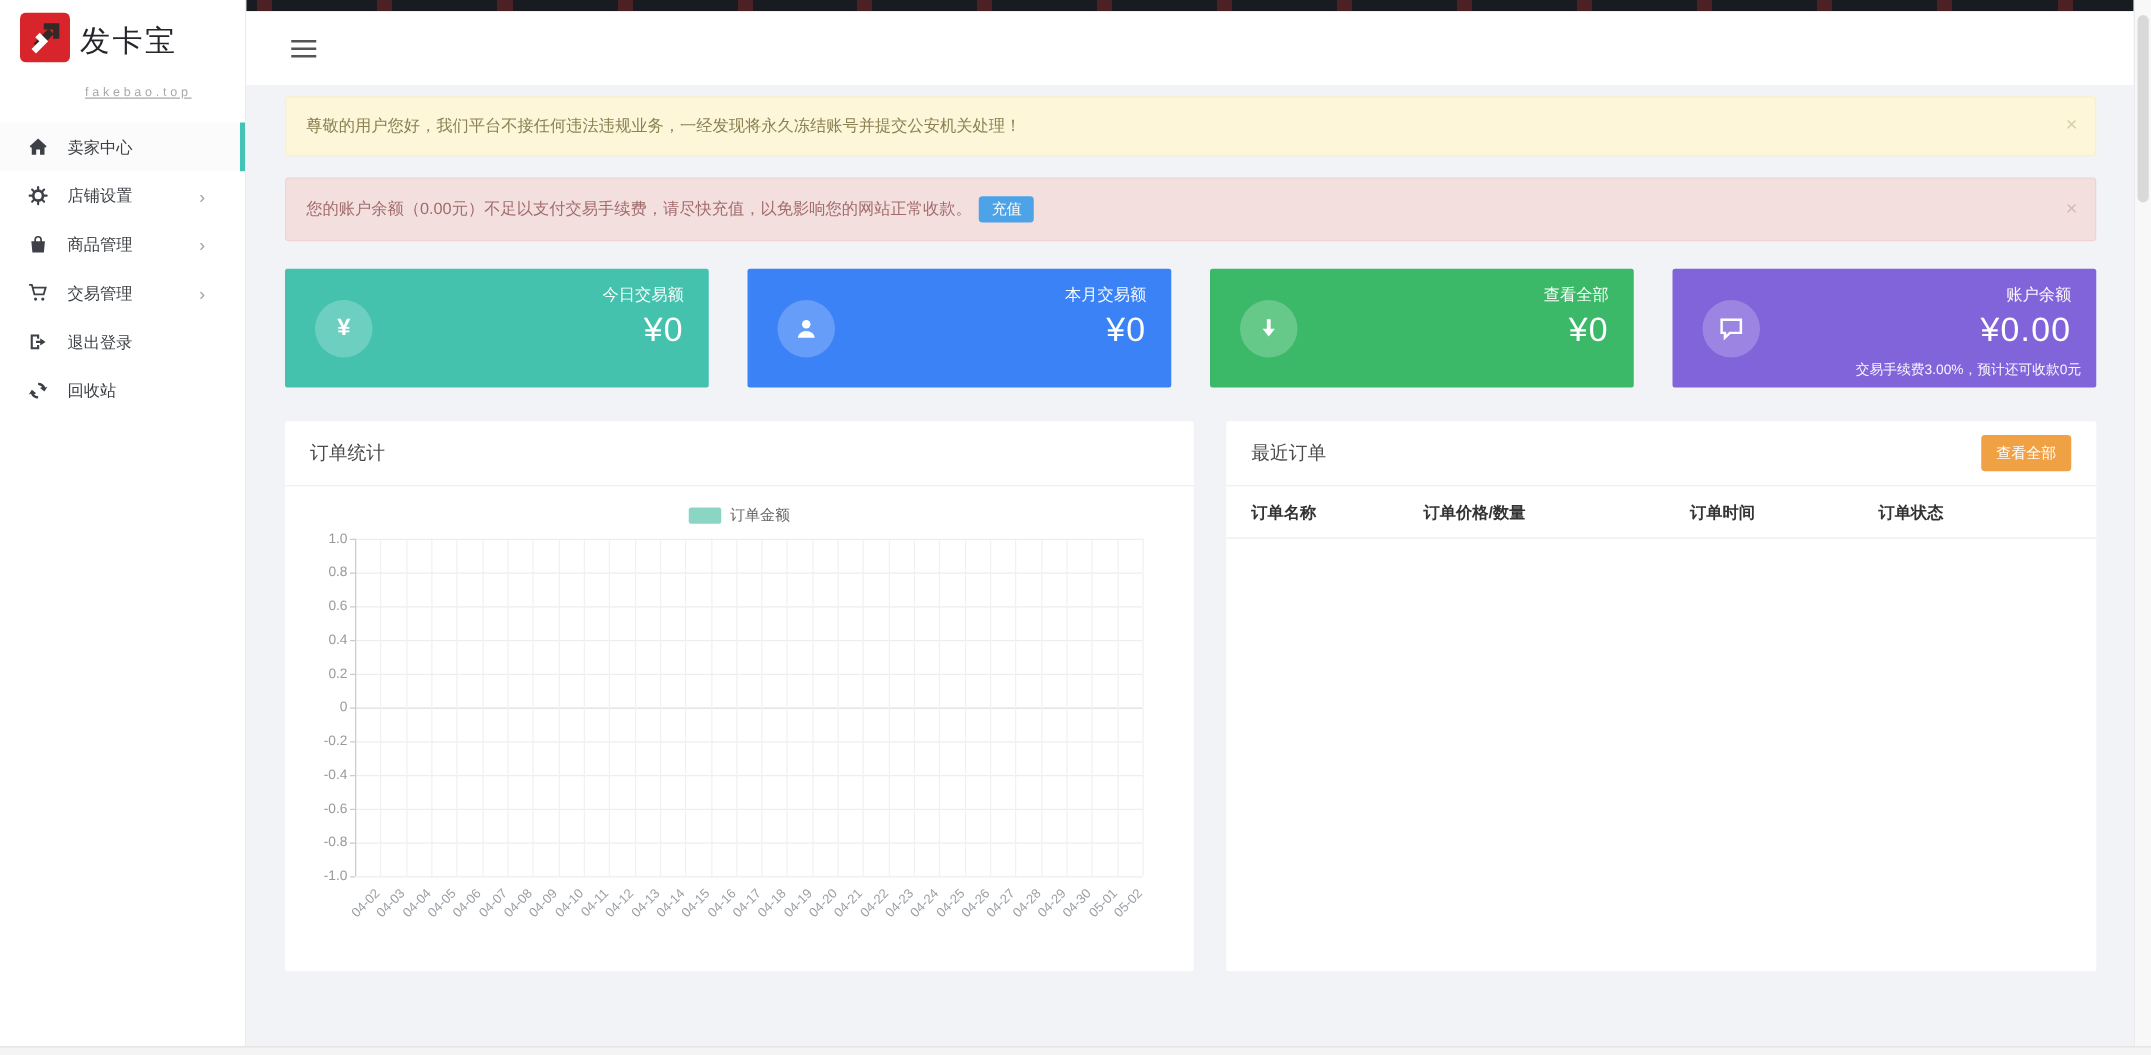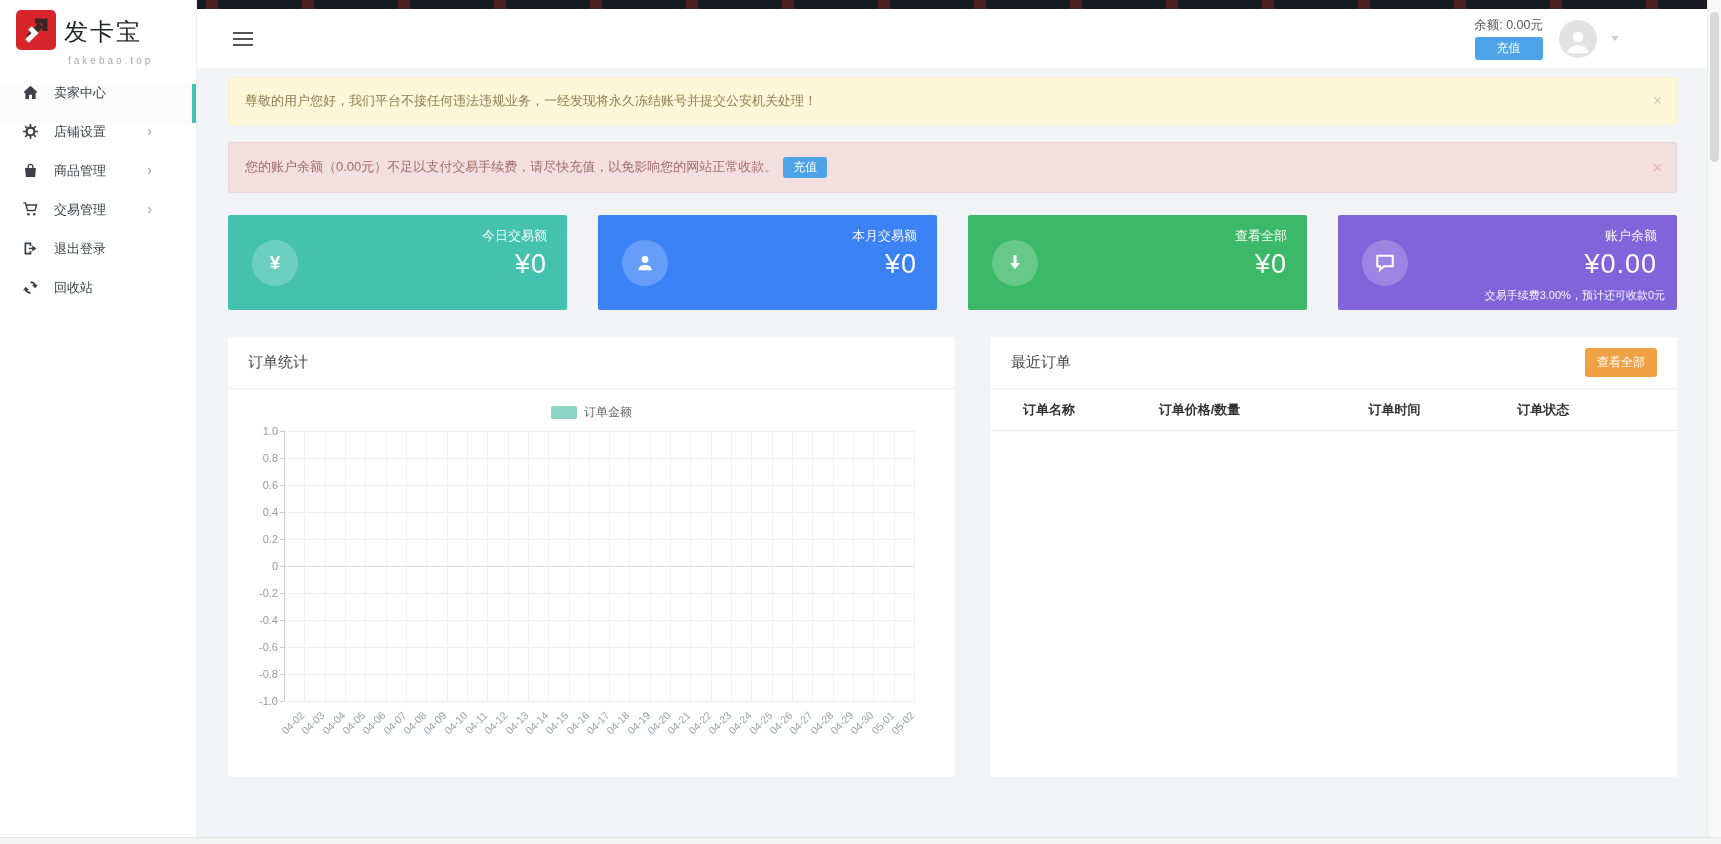--- a/index.html
+++ b/index.html
@@ -19,24 +19,24 @@
     background:#d9d9d9; border-radius:5px; }
   .bottom-strip { position:absolute; left:0; bottom:0; width:1721px; height:7px;
     background:#f4f4f4; border-top:1px solid #e2e2e2; }
 
   
   .sidebar { position:absolute; left:0; top:0; width:197px; height:837px;
     background:#fff; border-right:1px solid #ececec; }
   .brand { padding:10px 14px 8px 16px; }
   .brand-row { display:flex; align-items:center; gap:8px; }
   .brand-name { font-size:24px; font-weight:normal; color:#24262b; letter-spacing:2px; }
-  .brand-domain { font-size:10px; color:#a9a9a9; letter-spacing:3px; margin:1px 0 0 52px; }
+  .brand-domain { font-size:10px; color:#a9a9a9; letter-spacing:3px; margin:14px 0 0 52px;text-decoration:underline; }
   .side-nav { margin-top:10px; }
-  .side-item { position:relative; display:flex; height:39px;
-    padding:0 32px 0 22px; cursor:pointer; color:#3b3f45; }
+  .side-item { position:relative; display:flex; align-items:center; height:39px;
+    padding:0 20px 0 22px; cursor:pointer; color:#3b3f45; }
   .side-item.active { background:#fbfbfb; }
   .side-item.active::after { content:""; position:absolute; right:0; top:0; bottom:0;
     width:4px; background:#41c3b6; }
   .side-item .icn { width:17px; height:17px; display:inline-flex; color:#3d4147; }
   .side-item .icn svg { width:100%; height:100%; }
   .side-label { font-size:13px; margin-left:15px; flex:1; }
   .side-chevron { font-size:14px; color:#9aa0a6; margin-right:12px; }
 
   
   .topbar { position:absolute; left:197px; top:9px; width:1510px; height:59px;
@@ -72,21 +72,21 @@
   .stat-icon { position:absolute; left:24px; top:50%; transform:translateY(-50%);
     width:46px; height:46px; border-radius:50%; background:rgba(255,255,255,.22);
     display:flex; align-items:center; justify-content:center; font-size:19px; }
   .stat-icon svg { width:22px; height:22px; }
   .stat-texts { position:absolute; right:20px; top:12px; text-align:right; }
   .stat-label { font-size:13px; opacity:.96; }
   .stat-value { font-size:27px; margin-top:4px; letter-spacing:1px; }
   .stat-note { position:absolute; right:12px; bottom:7px; font-size:11px; opacity:.95; }
 
   
-  .panels { display:flex; gap:36px; }
+  .panels { display:flex; gap:26px; }
   .panel { background:#fff; border-radius:2px; height:440px; }
   .panel-head { height:52px; display:flex; align-items:center; padding:0 20px;
     border-bottom:1px solid #efefef; }
   .panel-title { font-size:15px; color:#4a4a4a; }
   .panel-chart { width:727px; }
   .panel-orders { flex:1; }
   .btn-orange { margin-left:auto; background:#f0a144; color:#fff; border:none;
     border-radius:3px; font-size:12px; padding:6px 12px; cursor:pointer; font-family:inherit; }
 
   
@@ -103,21 +103,21 @@
   .vline.axis { background:#cccccc; }
   .ytick-label { position:absolute; width:30px; text-align:right; font-size:11px;
     color:#999; }
   .ytick-dash { position:absolute; width:4px; height:1px; background:#ccc; }
   .xtick-label { position:absolute; font-size:10.5px; color:#9a9fa5; white-space:nowrap;
     transform-origin:100% 0; transform:translateX(-100%) rotate(-45deg); }
 
   
   .orders-header { display:grid; grid-template-columns:21% 32.5% 23% auto;
     padding:0 20px; height:42px; align-items:center; border-bottom:1px solid #ececec; }
-  .orders-header .col { font-size:13px; font-weight:bold; color:#333;margin-left:12px; }
+  .orders-header .col { font-size:13px; font-weight:bold; color:#333; }
   .orders-body { height:344px; }
 </style>
 </head>
 <body>
 
 <div class="top-strip"></div>
 
 <aside class="sidebar">
   <div class="brand">
     <div class="brand-row">
@@ -201,33 +201,20 @@
       </div>
     </nav>
 </aside>
 
 <header class="topbar">
   <div class="hamburger">
       <i></i>
       <i></i>
       <i></i>
     </div>
-  <div class="tb-right">
-    <div class="balance-block">
-      <span class="balance-text">余额: 0.00元</span>
-      <button class="btn-blue">充值</button>
-    </div>
-    <div class="avatar">
-      <svg viewBox="0 0 24 24" fill="currentColor">
-          <circle cx="12" cy="8" r="4.2"></circle>
-          <path d="M3.5 21a8.5 6.5 0 0 1 17 0z"></path>
-        </svg>
-    </div>
-    <span class="caret-down"></span>
-  </div>
 </header>
 
 <main class="main">
   <div class="alert alert-warning">
     <span>尊敬的用户您好，我们平台不接任何违法违规业务，一经发现将永久冻结账号并提交公安机关处理！</span>
     <span class="close-x">×</span>
   </div>
   <div class="alert alert-danger">
     <span>您的账户余额（0.00元）不足以支付交易手续费，请尽快充值，以免影响您的网站正常收款。</span><button class="btn-blue">充值</button>
     <span class="close-x">×</span>

